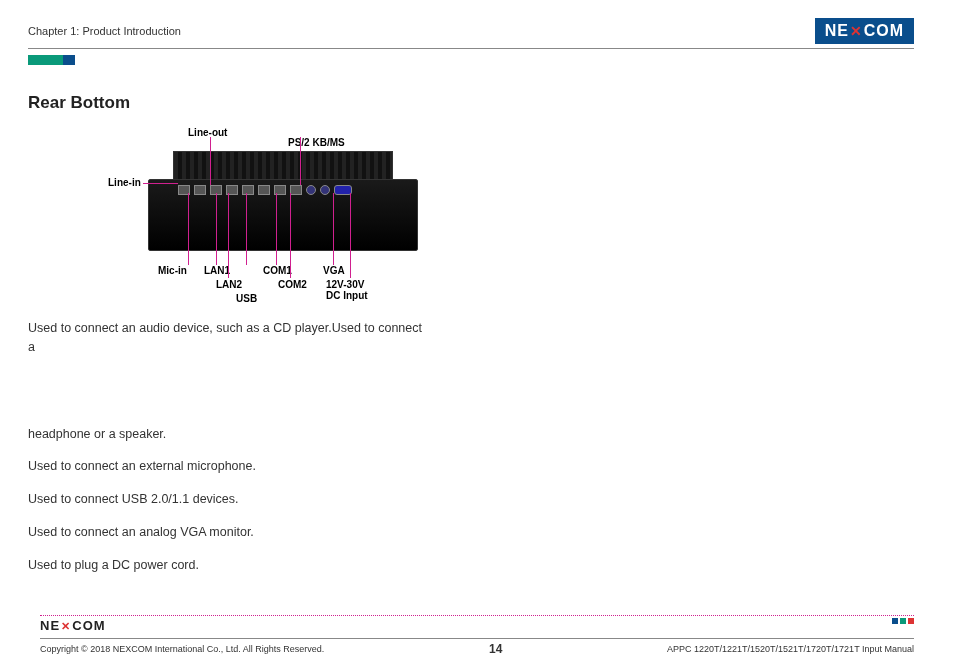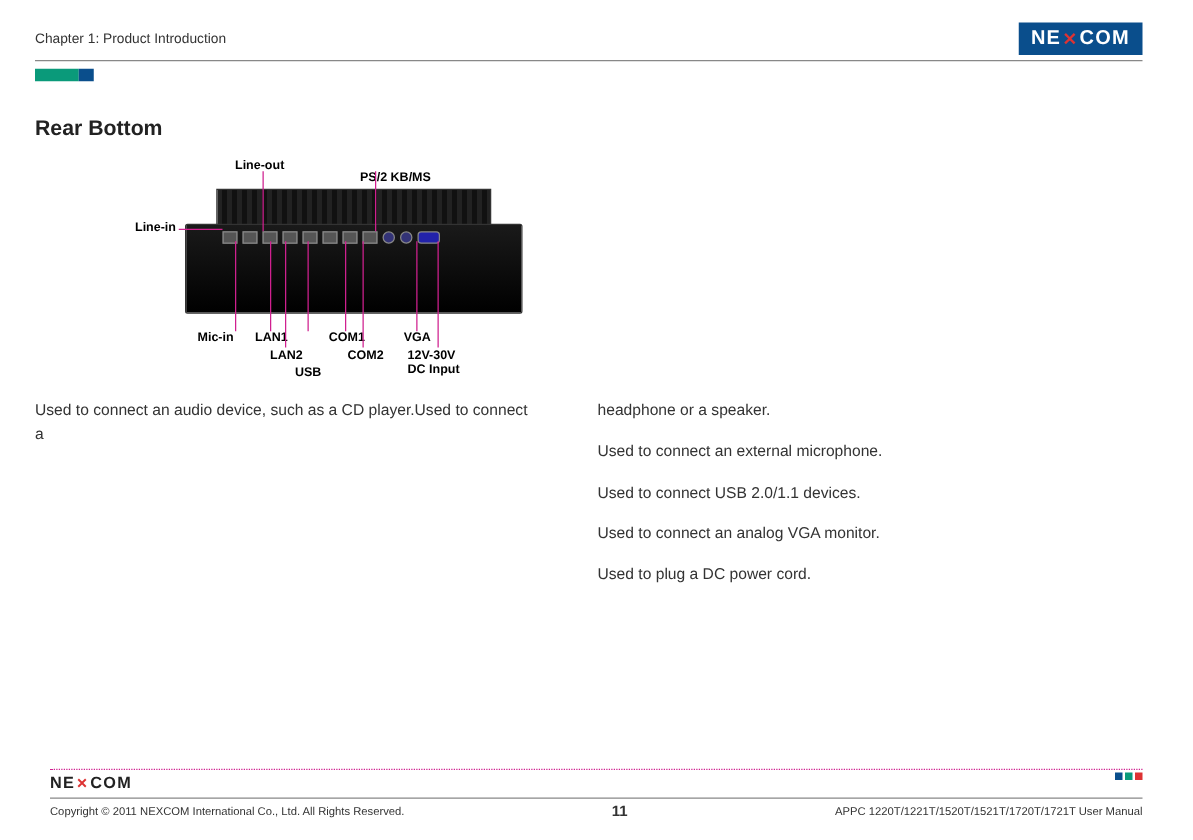--- a/index.html
+++ b/index.html
@@ -98,25 +98,26 @@
   .lbl-usb { left:148px; top:144px;margin-top:28px; }
   .lbl-com1 { left:175px; top:144px; }
   .lbl-vga { left:235px; top:144px; }
   .lbl-lan2 { left:128px; top:158px; }
   .lbl-com2 { left:190px; top:158px; }
   .lbl-dc1 { left:238px; top:158px; }
   .lbl-dc2 { left:238px; top:169px; }
 
   .body-cols {
     display: flex;
-    gap: 50px;
+    gap: 68px;
     margin-top: 18px;
     font-size: 12.5px;
     line-height: 1.5;
     color: #333;
+    flex-direction: column;
   }
   .col-left { width: 400px; }
   .col-right { width: 410px; display:flex; flex-direction:column; gap:14px; }
 
   .footer-wrap {
     position: absolute;
     left: 40px; right: 40px; bottom: 16px;
   }
   .footer-top {
     border-top: 1px dotted #d0208f;
@@ -217,17 +218,17 @@
     <div class="footer-logo">
       <span>NE</span><span class="x">✕</span><span>COM</span>
     </div>
     <div class="footer-dots">
         <span></span>
         <span></span>
         <span></span>
       </div>
   </div>
   <div class="footer-bottom">
-    <span>Copyright © 2011 NEXCOM International Co., Ltd. All Rights Reserved.</span>
-    <span class="page-num">11</span>
-    <span>APPC 1220T/1221T/1520T/1521T/1720T/1721T User Manual</span>
+    <span>Copyright © 2018 NEXCOM International Co., Ltd. All Rights Reserved.</span>
+    <span class="page-num">14</span>
+    <span>APPC 1220T/1221T/1520T/1521T/1720T/1721T Input Manual</span>
   </div>
 </div>
 
 </body></html>

